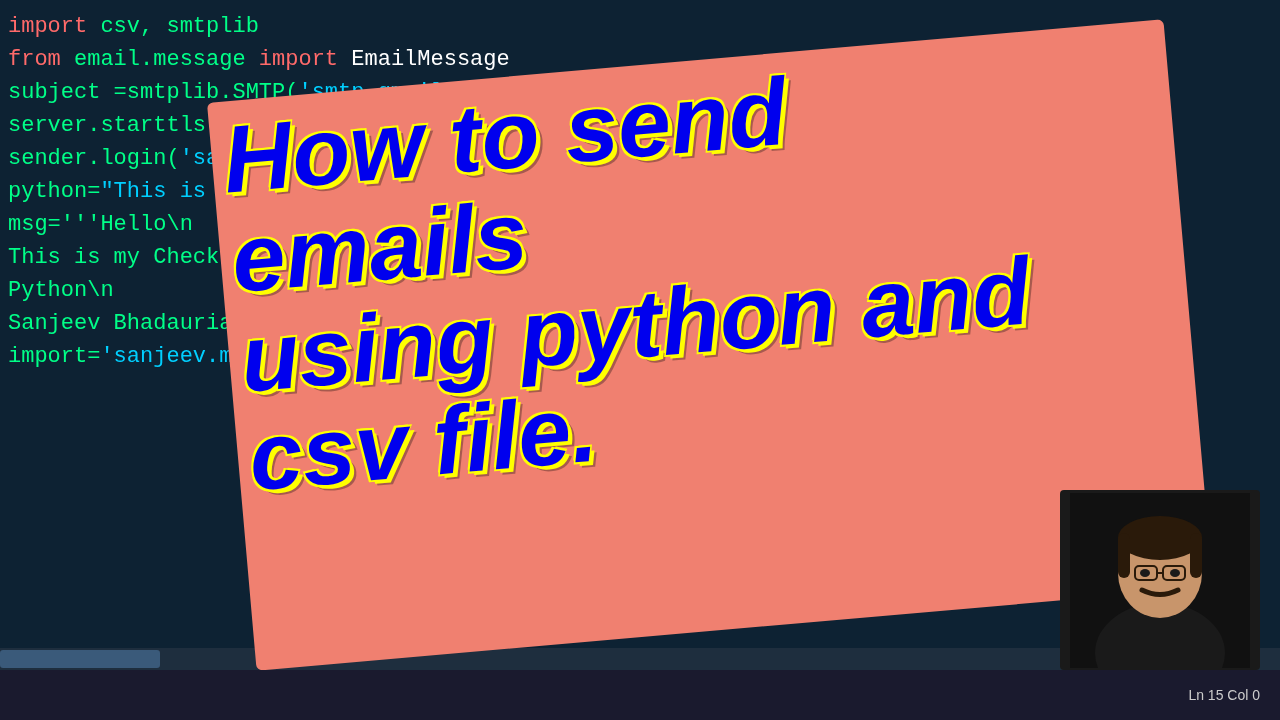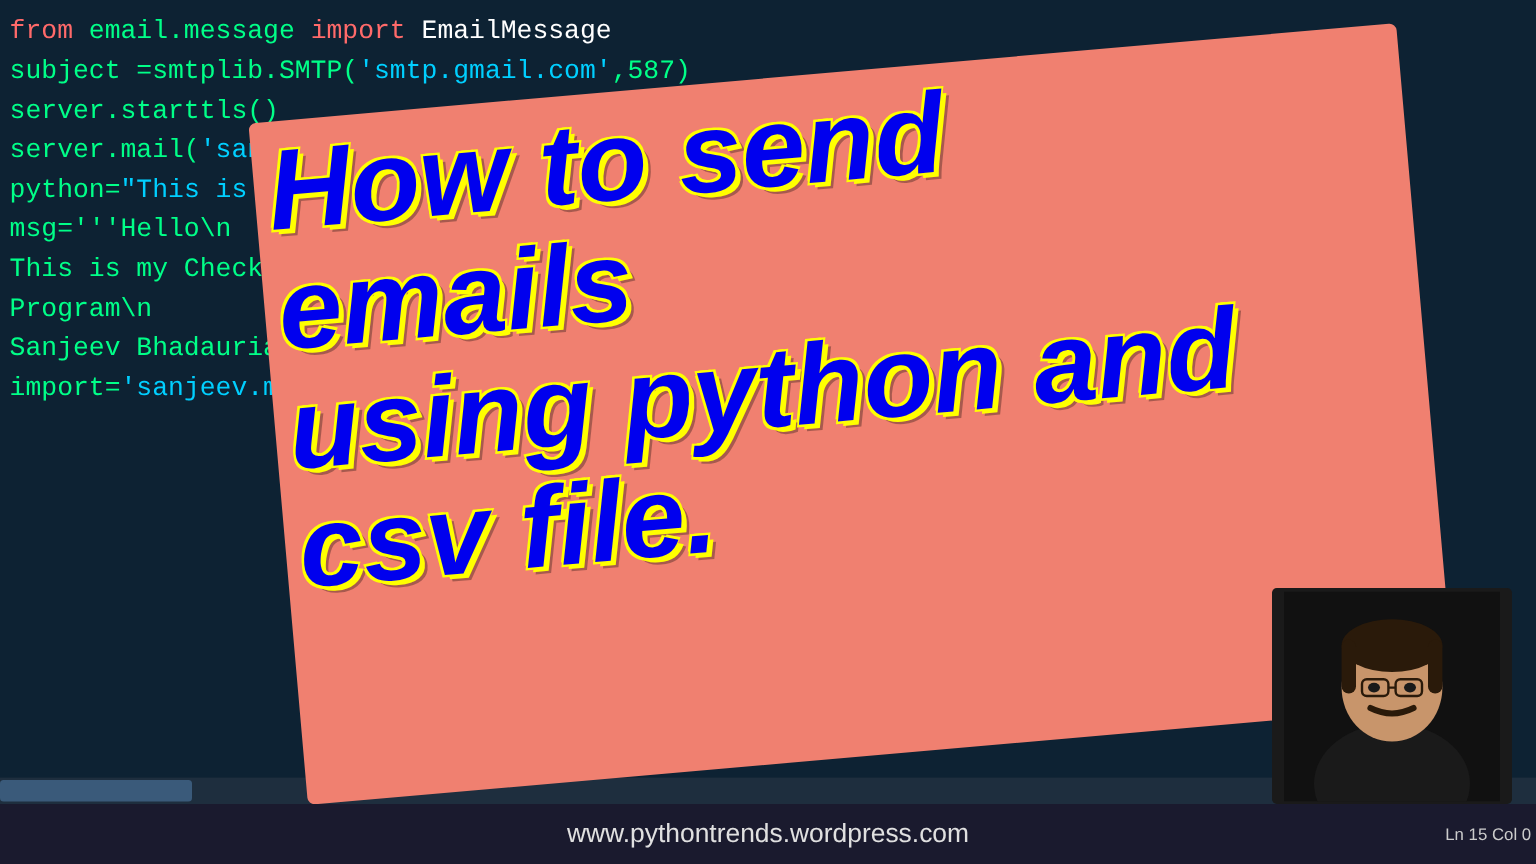--- a/index.html
+++ b/index.html
@@ -120,21 +120,21 @@
       font-size: 22px;
       font-family: Arial, sans-serif;
       margin: 0 auto;
     }
 
     #bottom-bar .status-right {
       color: #cccccc;
       font-size: 14px;
       font-family: Arial, sans-serif;
       position: absolute;
-      right: 4px;
+      right: 20px;
     }
 
     
     #scroll-bar-area {
       position: absolute;
       bottom: 50px;
       left: 0;
       width: 100%;
       height: 22px;
       background: #1e2e3e;
@@ -148,30 +148,31 @@
       width: 160px;
       height: 18px;
       background: #3a5a7a;
       border-radius: 3px;
     }
   </style>
 </head>
 <body>
 
 <div id="code-area">
+<div class="code-line"><span class="kw">import</span><span class="normal"> csv, smtplib</span></div>
     <div class="code-line"><span class="kw">from</span><span class="normal"> email.message </span><span class="kw">import</span><span class="white"> EmailMessage</span></div>
     <div class="code-line"><span class="normal">subject =smtplib.SMTP(</span><span class="string">'smtp.gmail.com'</span><span class="normal">,587)</span></div>
     <div class="code-line"><span class="normal">server.starttls()</span></div>
-    <div class="code-line"><span class="normal">server.mail(</span><span class="string">'sanjeev.meeth@gmail.com'</span><span class="normal">,</span><span class="string">'password'</span><span class="normal">)</span></div>
+    <div class="code-line"><span class="normal">sender.login(</span><span class="string">'sanjeev.meeth@gmail.com'</span><span class="normal">,</span><span class="string">'password'</span><span class="normal">)</span></div>
     <div class="code-line"><span class="normal">python=</span><span class="string">"This is Check Mail"</span></div>
     <div class="code-line"><span class="normal">msg='''Hello\n</span></div>
     <div class="code-line"><span class="normal">This is my Check mail through Python Program.\n</span></div>
     <div class="code-line"><span class="normal"></span></div>
     <div class="code-line"><span class="normal"></span></div>
-    <div class="code-line"><span class="normal">Program\n</span></div>
+    <div class="code-line"><span class="normal">Python\n</span></div>
     <div class="code-line"><span class="normal">Sanjeev Bhadauria'''</span></div>
     <div class="code-line"><span class="normal">import=</span><span class="string">'sanjeev.meeth@gmail.co</span></div>
   </div>
 
 <div id="overlay-banner"></div>
 
 <div id="title-text">
   <span class="title-line">How to send emails</span>
   <span class="title-line">using python and</span>
   <span class="title-line">csv file.</span>
@@ -202,15 +203,14 @@
     <rect x="93" y="73" width="22" height="14" rx="4" fill="none" stroke="#2a1a0a" stroke-width="2"></rect>
     <line x1="87" y1="80" x2="93" y2="80" stroke="#2a1a0a" stroke-width="2"></line>
   </svg>
 </div>
 
 <div id="scroll-bar-area">
   <div id="scroll-thumb"></div>
 </div>
 
 <div id="bottom-bar">
-  <span class="website-url">www.pythontrends.wordpress.com</span>
   <span class="status-right">Ln 15  Col 0</span>
 </div>
 
 </body></html>

